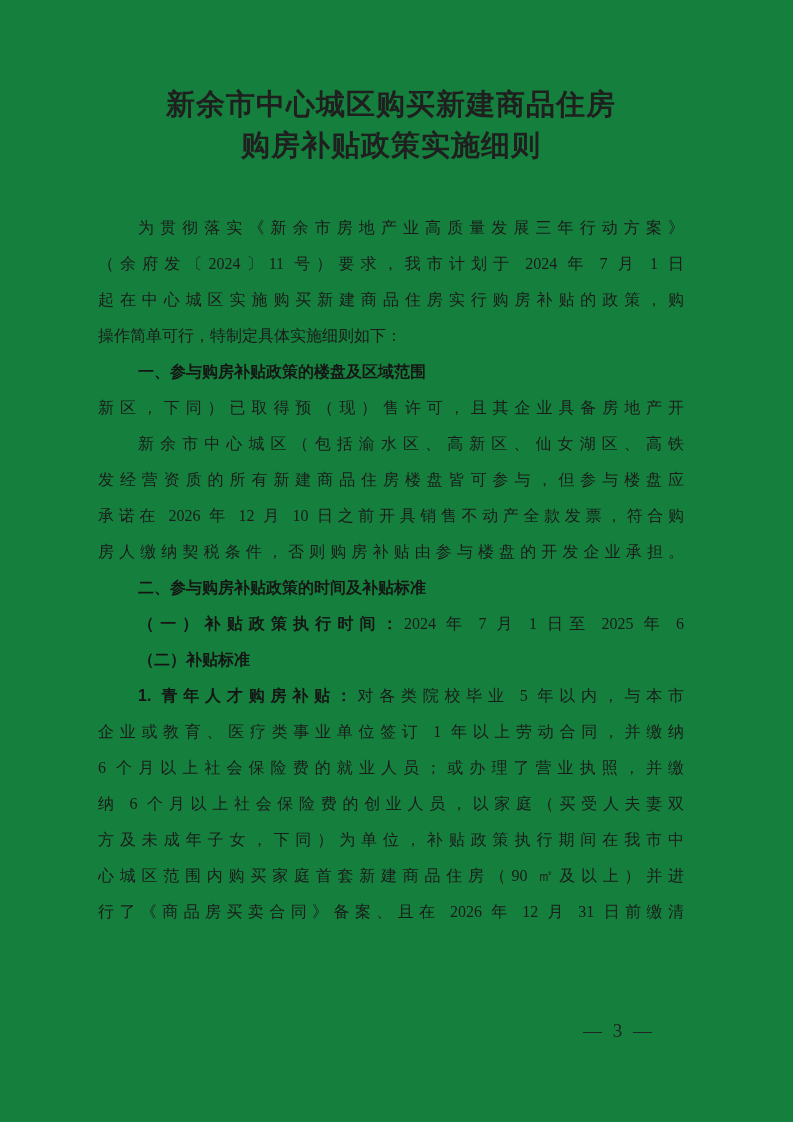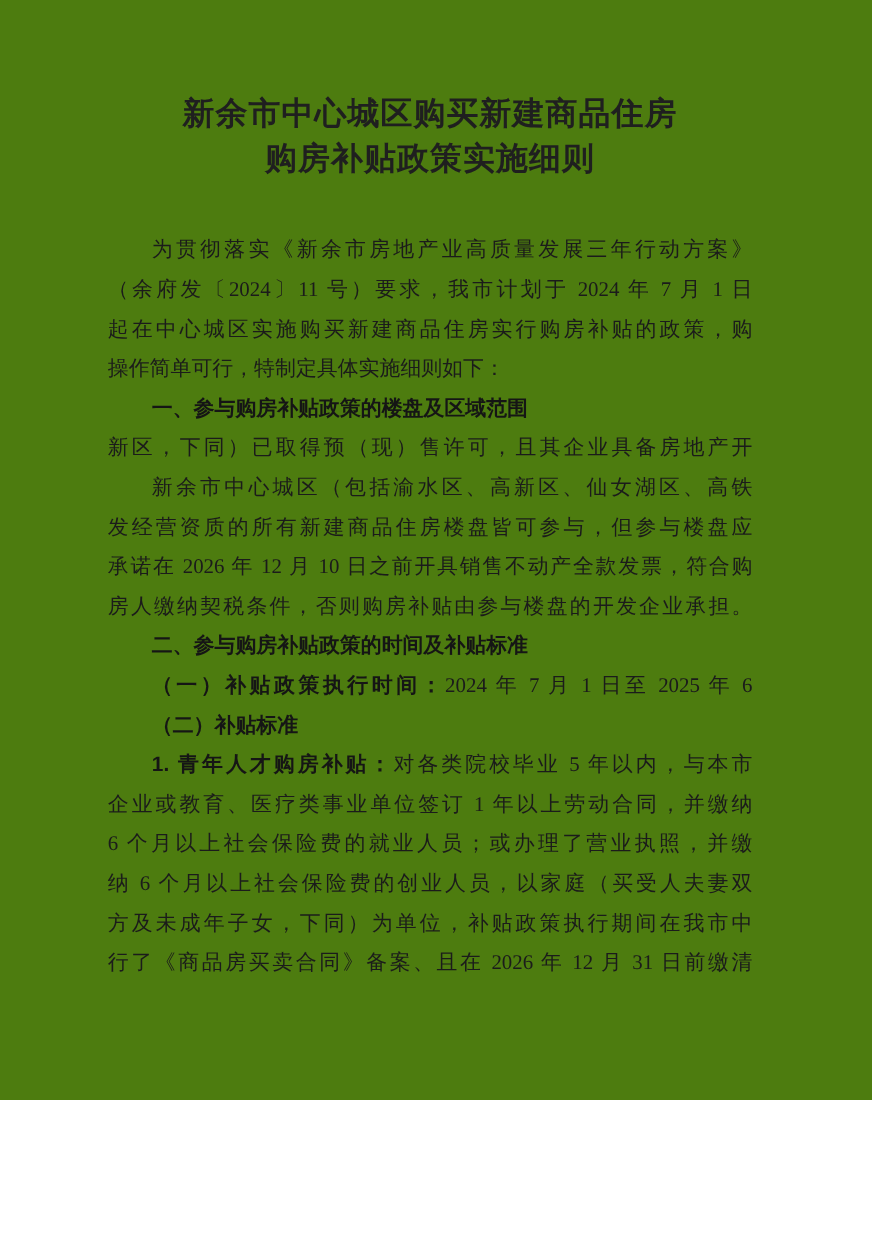--- a/index.html
+++ b/index.html
@@ -3,22 +3,22 @@
 <meta charset="utf-8">
 <style>
   html, body {
     margin: 0;
     padding: 0;
     background: #ffffff;
   }
   .page {
     position: relative;
     width: 793px;
-    height: 1000px;
-    background: #4d7c0f;
+    height: 1122px;
+    background: #15803d;
     overflow: hidden;
     font-family: "Liberation Serif", "DejaVu Serif", serif;
     color: #1b1b1b;
   }
   .doc-title {
     position: absolute;
     left: 98px;
     top: 84px;
     width: 586px;
     margin: 0;
@@ -32,21 +32,21 @@
   }
   .doc-body {
     position: absolute;
     left: 98px;
     top: 210px;
     width: 586px;
   }
   .line {
     height: 36px;
     line-height: 36px;
-    font-size: 19px;
+    font-size: 16px;
     white-space: nowrap;
     color: #1b1b1b;
   }
   .line.justify {
     white-space: normal;
     text-align: justify;
     text-align-last: justify;
   }
   .line.indent {
     padding-left: 40px;
@@ -92,17 +92,18 @@
       <div class="line justify"><span>承诺在 2026 年 12 月 10 日之前开具销售不动产全款发票，符合购</span></div>
       <div class="line justify"><span>房人缴纳契税条件，否则购房补贴由参与楼盘的开发企业承担。</span></div>
       <div class="line indent"><span class="seg-bold">二、参与购房补贴政策的时间及补贴标准</span></div>
       <div class="line justify indent"><span class="seg-bold">（一）补贴政策执行时间：</span><span>2024 年 7 月 1 日至 2025 年 6</span></div>
       <div class="line indent"><span class="seg-bold">（二）补贴标准</span></div>
       <div class="line justify indent"><span class="seg-bold">1. 青年人才购房补贴：</span><span>对各类院校毕业 5 年以内，与本市</span></div>
       <div class="line justify"><span>企业或教育、医疗类事业单位签订 1 年以上劳动合同，并缴纳</span></div>
       <div class="line justify"><span>6 个月以上社会保险费的就业人员；或办理了营业执照，并缴</span></div>
       <div class="line justify"><span>纳 6 个月以上社会保险费的创业人员，以家庭（买受人夫妻双</span></div>
       <div class="line justify"><span>方及未成年子女，下同）为单位，补贴政策执行期间在我市中</span></div>
+      <div class="line justify"><span>心城区范围内购买家庭首套新建商品住房（90 ㎡及以上）并进</span></div>
       <div class="line justify"><span>行了《商品房买卖合同》备案、且在 2026 年 12 月 31 日前缴清</span></div>
     </div>
 
   <div class="page-number">— 3 —</div>
 </div>
 
 </body></html>

